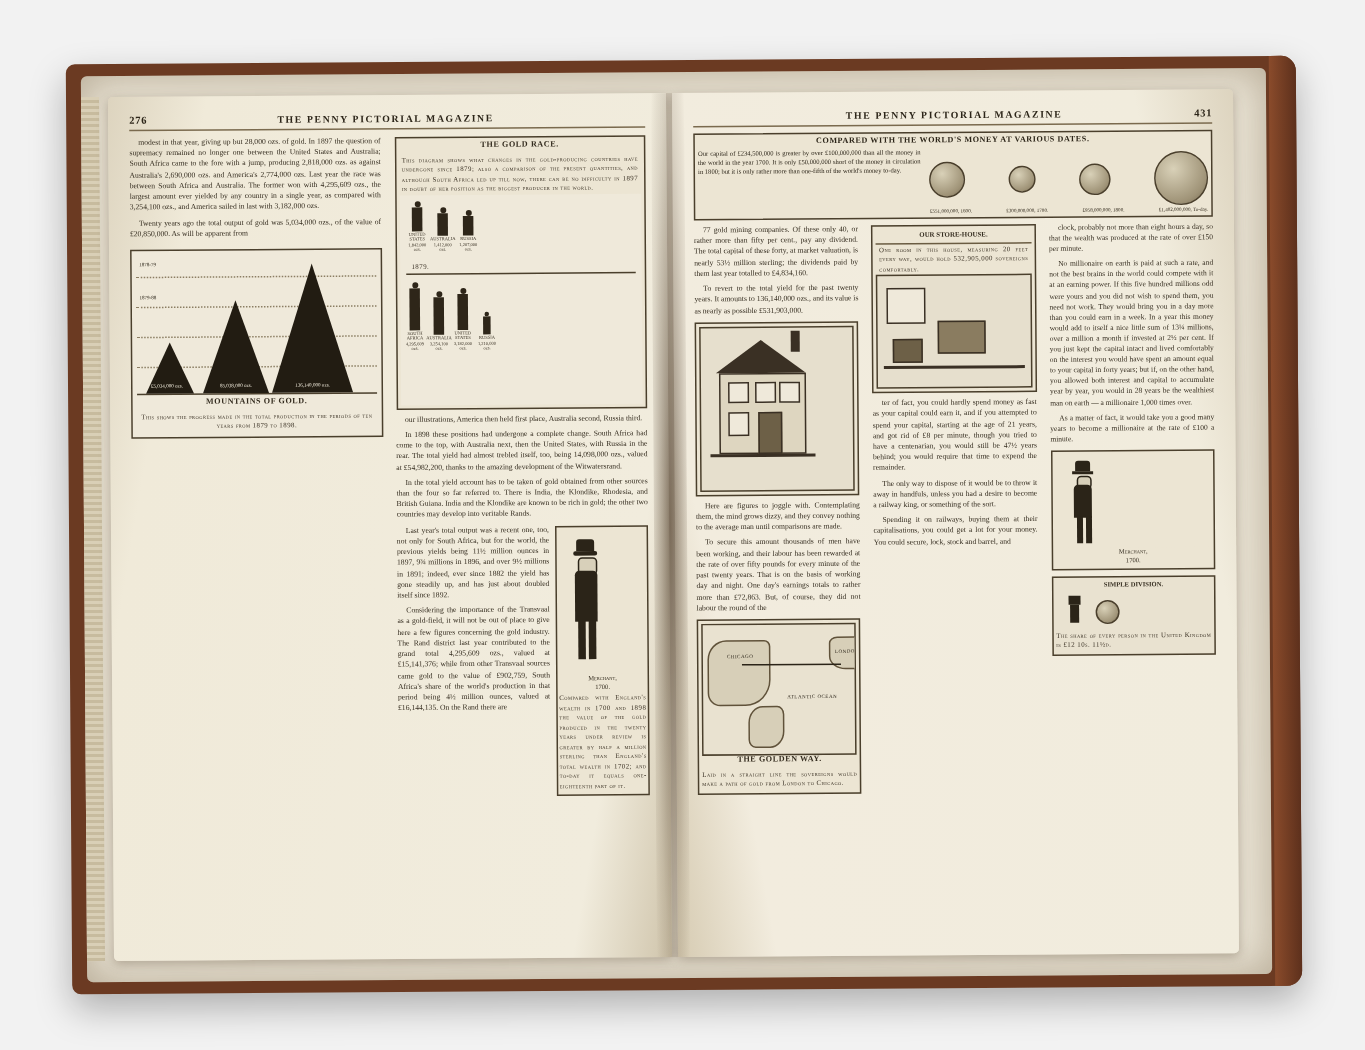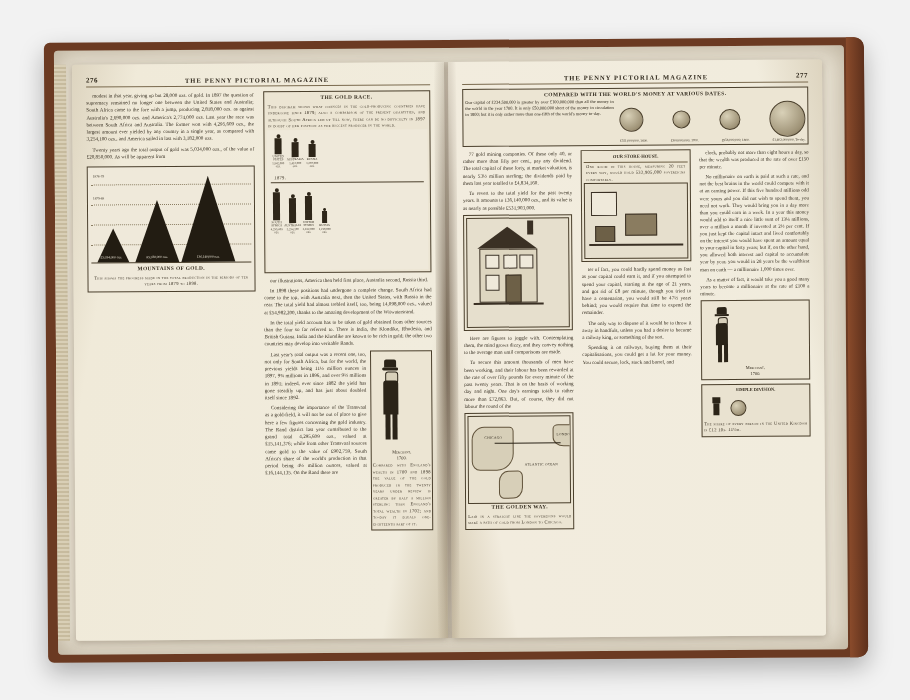--- a/index.html
+++ b/index.html
@@ -231,21 +231,21 @@
             </div>
           </div>
         </div>
       </div>
 
       <div class="paper right">
         <div class="page-inner">
           <div class="folio-row">
             <span style="width:14px"></span>
             <span class="runhead">THE PENNY PICTORIAL MAGAZINE</span>
-            <span class="folio">277</span>
+            <span class="folio">431</span>
           </div>
 
           <div class="figure" style="margin-top:4px;">
             <div class="figtitle">COMPARED WITH THE WORLD'S MONEY AT VARIOUS DATES.</div>
             <div style="display:flex;gap:6px;">
               <div style="flex:1;font-size:4.4px;line-height:1.35;text-align:justify;">Our capital of £234,500,000 is greater by over £100,000,000 than all the money in the world in the year 1700. It is only £50,000,000 short of the money in circulation in 1800; but it is only rather more than one-fifth of the world's money to-day.</div>
               <div style="flex:1.25;">
                 <div class="coins">
                   <div class="coin" style="width:22px;height:22px;"></div>
                   <div class="coin" style="width:16px;height:16px;"></div>

